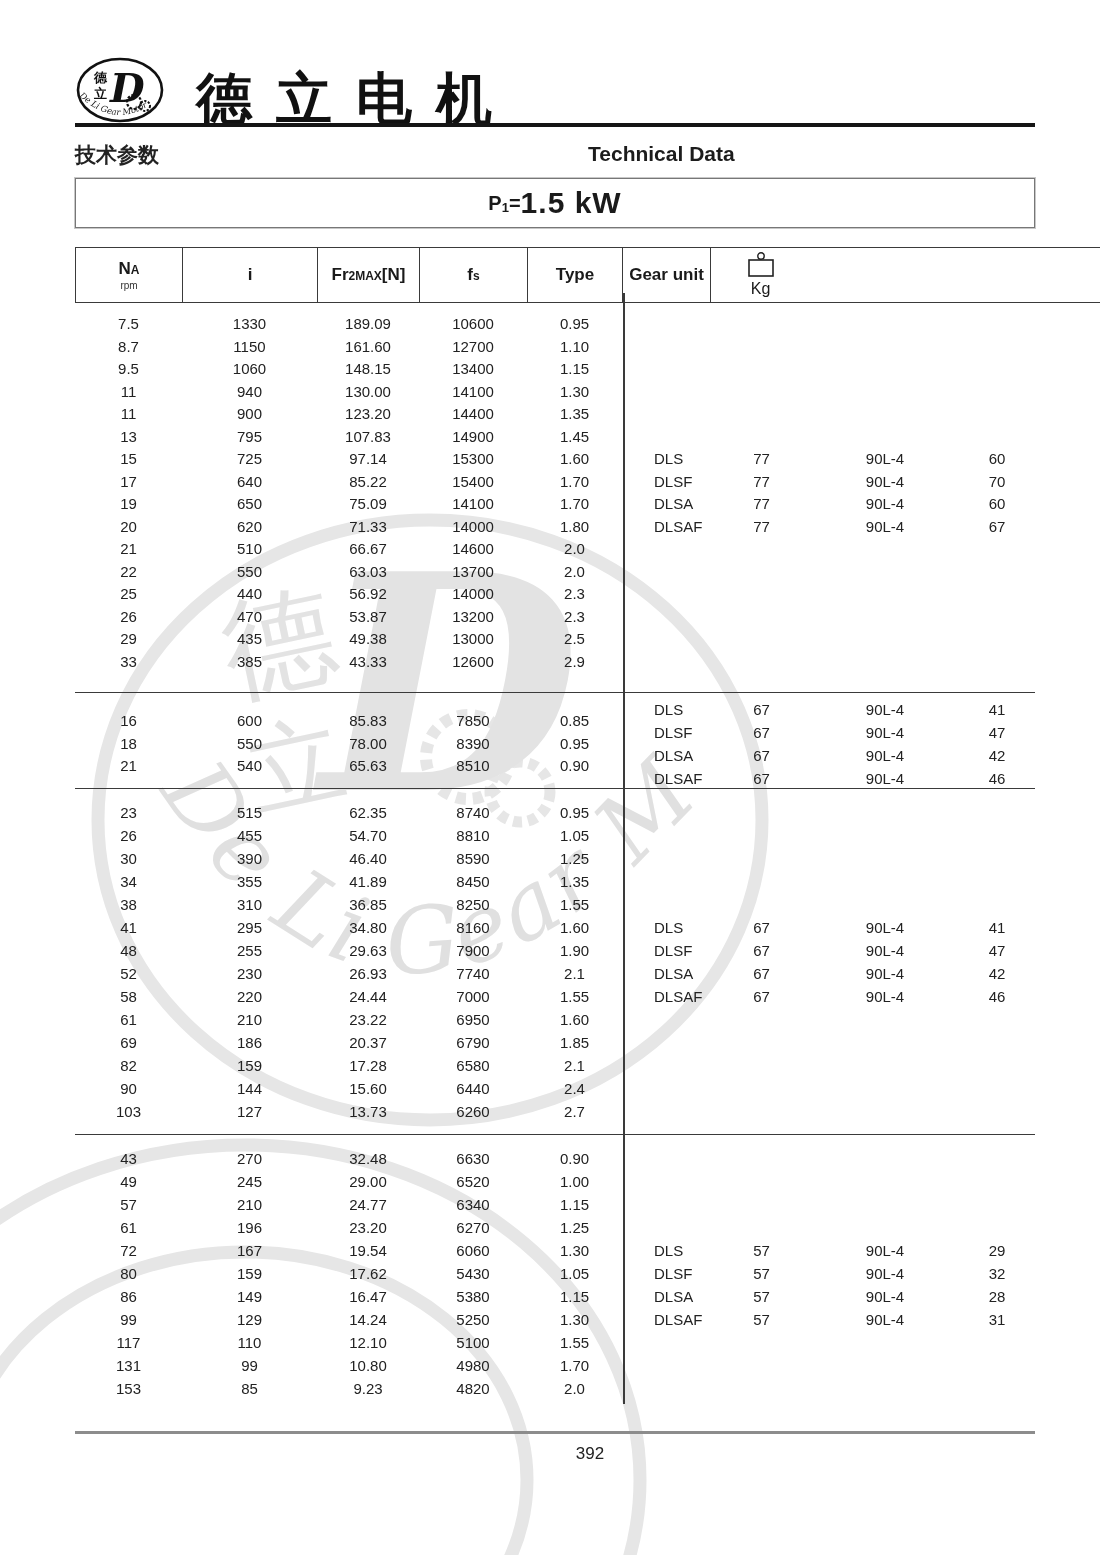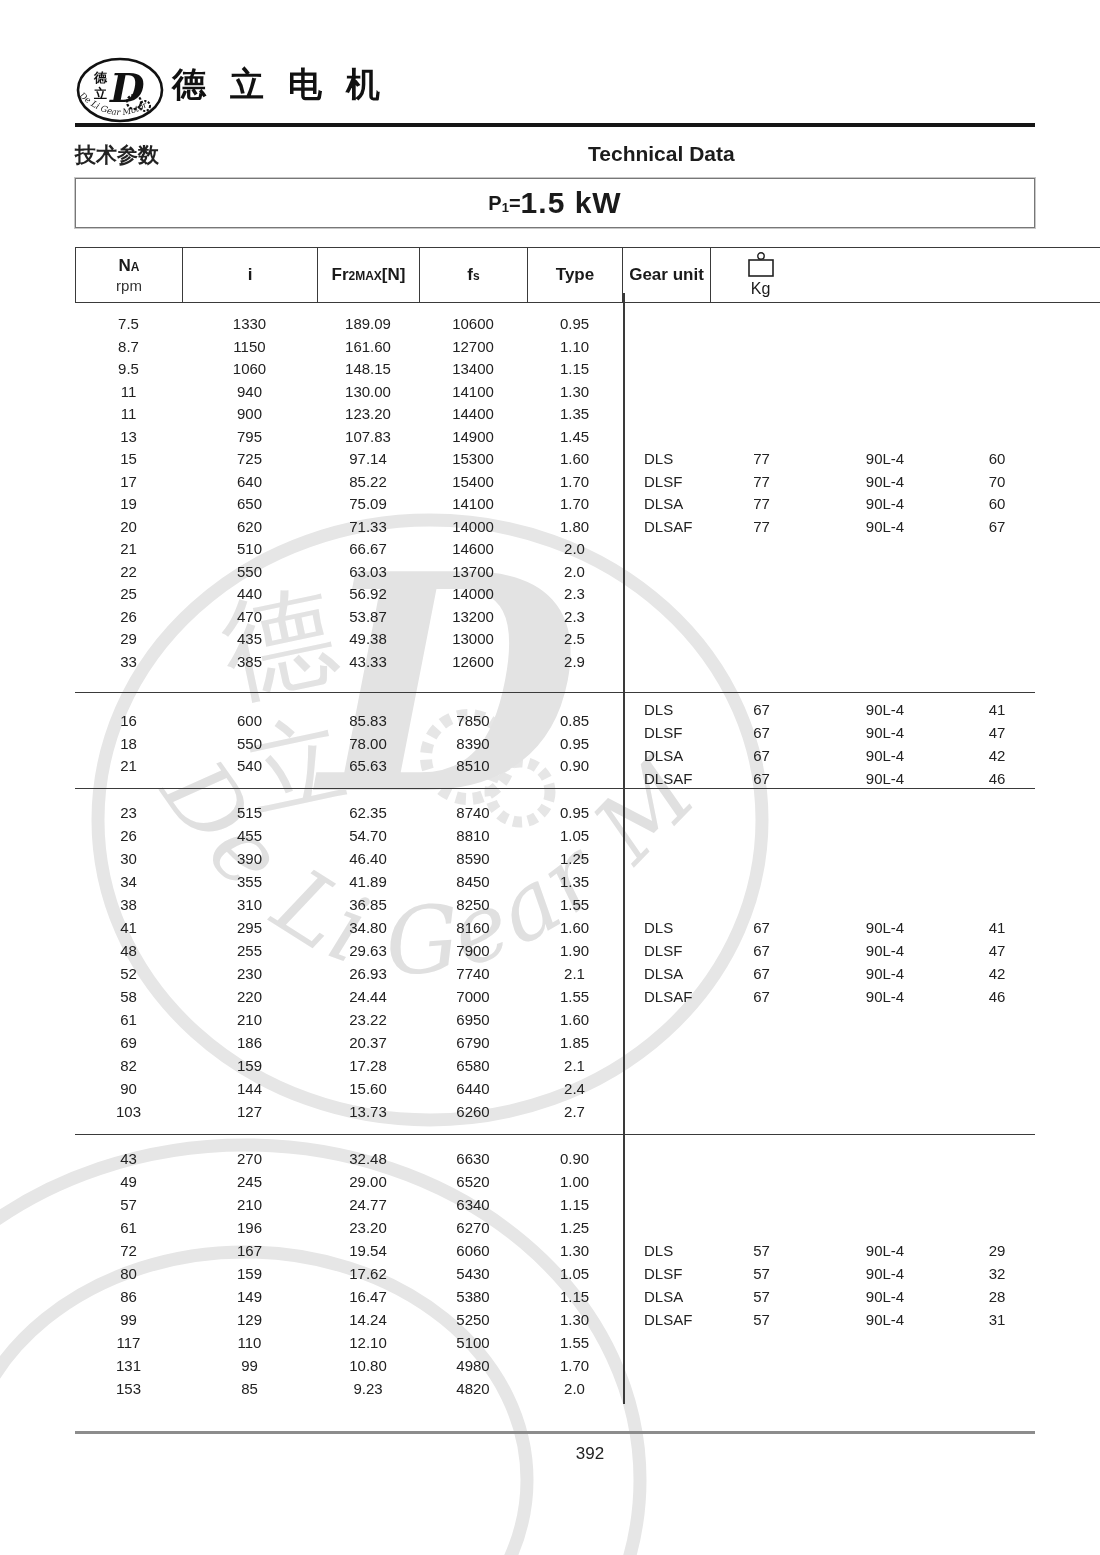--- a/index.html
+++ b/index.html
@@ -4,21 +4,21 @@
 <style>
   html,body{margin:0;padding:0;background:#fff;}
   .page{position:relative;width:1100px;height:1555px;background:#fff;overflow:hidden;
         font-family:"Liberation Sans", sans-serif;color:#1a1a1a;}
   .layer{position:absolute;inset:0;}
   .wm{z-index:0;}
   .fg{z-index:1;}
 
   
   .logo{position:absolute;left:72px;top:54px;width:96px;height:78px;}
-  .brand{position:absolute;left:172px;top:62px;font-size:34px;font-weight:bold;
+  .brand{position:absolute;left:196px;top:62px;font-size:56px;font-weight:bold;
          letter-spacing:24px;font-family:"DejaVu Serif", serif;color:#111;}
   .top-rule{position:absolute;left:75px;top:123px;width:960px;height:4px;background:#151515;}
   .sec-cn{position:absolute;left:75px;top:141px;font-size:21px;font-weight:bold;color:#222;}
   .sec-en{position:absolute;left:588px;top:142px;font-size:21px;font-weight:bold;color:#1c1c1c;text-align:right;}
 
   
   .power-box{position:absolute;left:75px;top:178px;width:960px;height:50px;box-sizing:border-box;
              border:1px solid #777;box-shadow:0 0 0 1px #c8c8c8;display:flex;align-items:center;justify-content:center;}
   .power-box .p{font-size:20px;font-weight:bold;}
   .power-box .psub{font-size:13px;font-weight:bold;position:relative;top:4px;}
@@ -26,39 +26,39 @@
   .power-box .pval{font-size:30px;font-weight:bold;letter-spacing:1px;}
 
   
   .thead{position:absolute;left:75px;top:247px;width:1044px;height:56px;box-sizing:border-box;
          border:1.5px solid #3a3a3a;display:grid;
          grid-template-columns:107px 135px 102px 108px 95px 88px 99px 148px auto;}
   .hc{border-right:1px solid #3a3a3a;display:flex;flex-direction:column;align-items:center;justify-content:center;line-height:1.15;}
   .hc:last-child{border-right:none;}
   .hmain{font-size:17px;font-weight:bold;color:#1a1a1a;}
   .hsm{font-size:12px;font-weight:bold;}
-  .hsub{font-size:15px;color:#333;margin-top:1px;}
+  .hsub{font-size:10px;color:#333;margin-top:1px;}
   .kgicon{display:block;margin:0 auto;}
 
   
   .tbody{position:absolute;left:75px;top:293px;width:960px;}
   .vline{position:absolute;left:548px;top:0;bottom:0;width:1.5px;background:#3a3a3a;}
   .block{position:relative;}
   .blk0{padding:20px 0 19px;}
   .blk1{padding:17px 0 10px;border-top:1.5px solid #3a3a3a;border-bottom:1.5px solid #3a3a3a;}
   .blk2{padding:12px 0 11px;border-bottom:1.5px solid #3a3a3a;}
   .blk3{padding:12px 0 4px;}
   .rows{display:grid;grid-template-columns:107px 135px 102px 108px 95px;width:547px;}
   .cell{height:22.5px;line-height:22.5px;text-align:center;font-size:15px;color:#222;}
   .blk2 .cell,.blk3 .cell{height:23px;line-height:23px;}
   .models{position:absolute;left:549px;width:411px;display:grid;
           grid-template-columns:88px 99px 148px auto;}
   .mcell{height:22.5px;line-height:22.5px;text-align:center;font-size:15px;color:#222;}
   .blk1 .mcell,.blk2 .mcell,.blk3 .mcell{height:23px;line-height:23px;}
-  .tleft{text-align:left;padding-left:20px;}
+  .tleft{text-align:left;padding-left:30px;}
   .blk0 .models{top:155px;}
   .blk1 .models{top:5px;}
   .blk2 .models{top:127px;}
   .blk3 .models{top:104px;}
 
   
   .bottom-rule{position:absolute;left:75px;top:1431px;width:960px;height:3px;background:#8c8c8c;}
   .pageno{position:absolute;left:0;top:1444px;width:1100px;text-align:center;font-size:17px;color:#222;padding-left:40px;}
 </style>
 </head>

